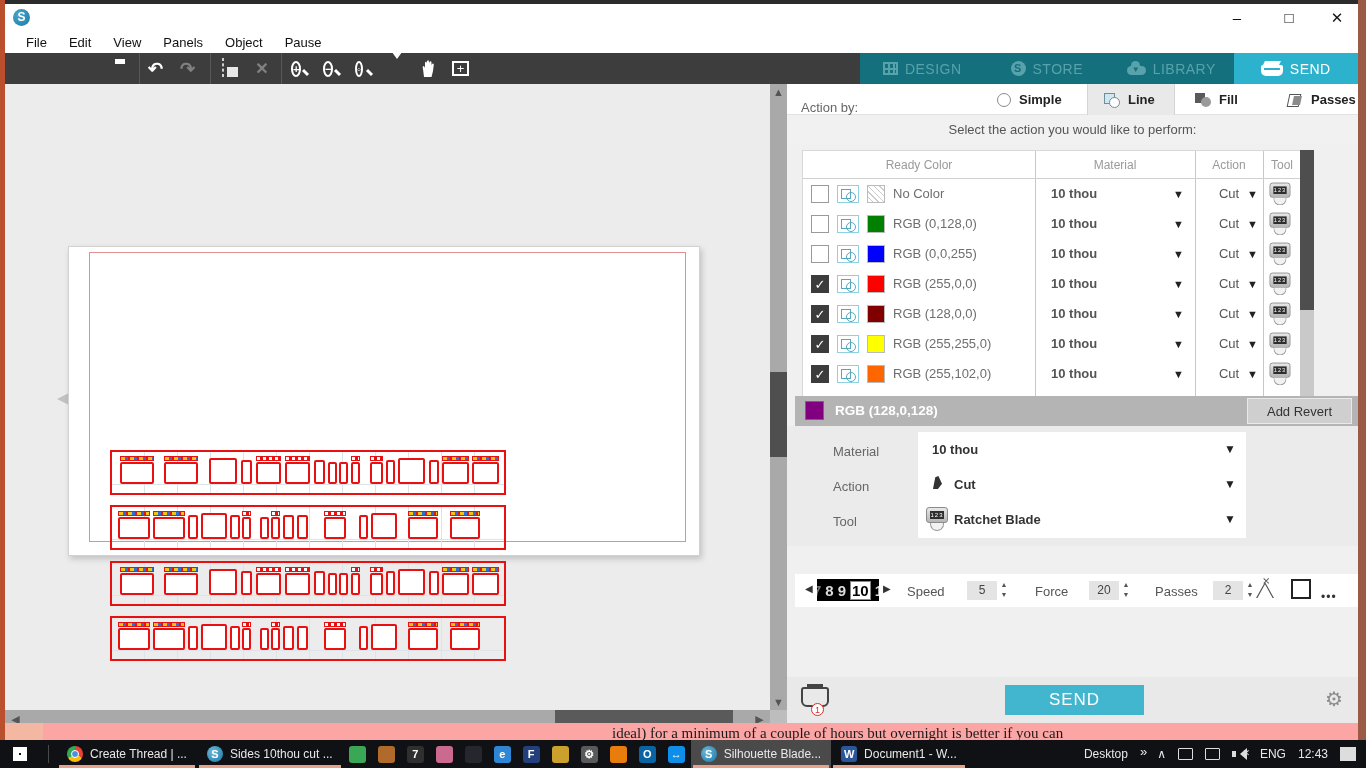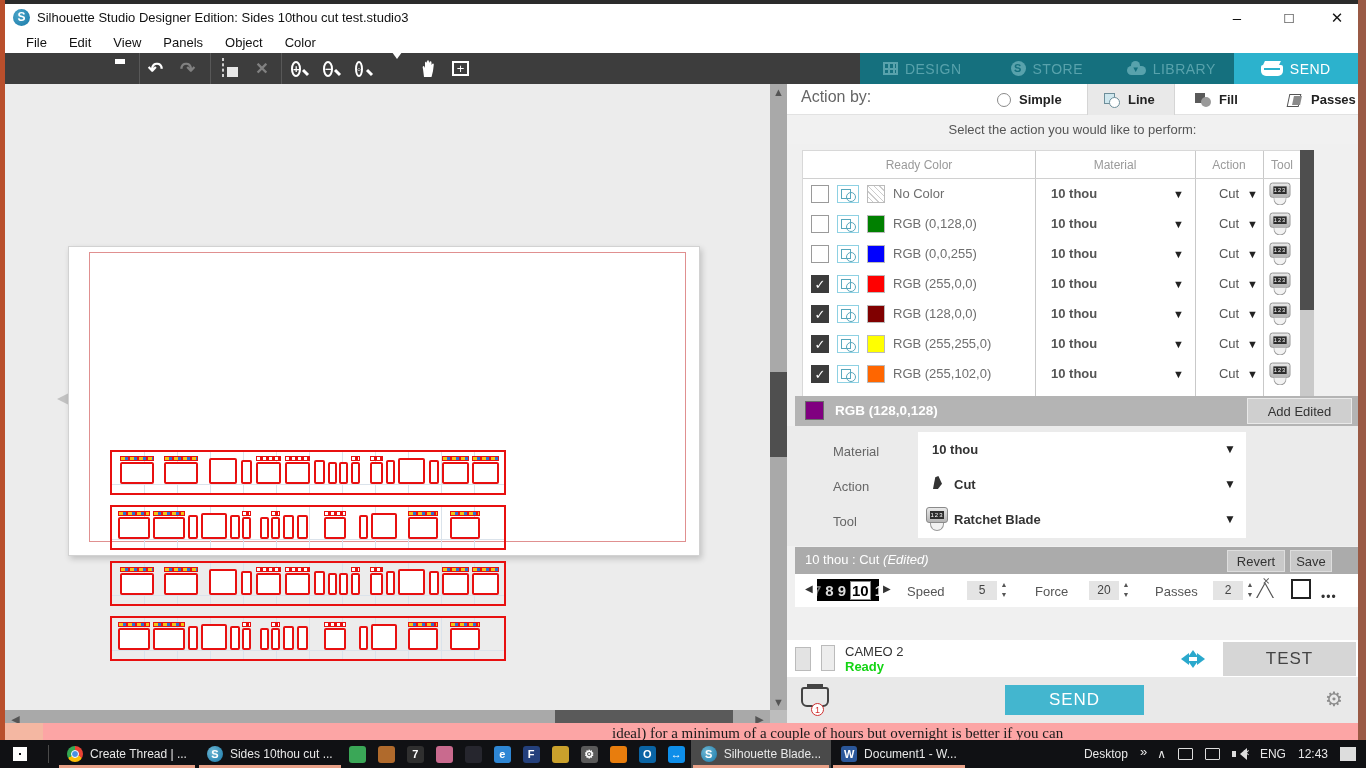--- a/index.html
+++ b/index.html
@@ -79,21 +79,21 @@
   .vscroll { left:765px; top:80px; width:17px; height:626px; background:#a9a9a9; }
   .vthumb { position:absolute; left:0; width:17px; background:#4f4f4f; }
   .sarrow { color:#555; font-size:11px; text-align:center; width:17px; position:absolute; }
   .hscroll { left:0; top:706px; width:765px; height:17px; background:#a9a9a9; }
   .hthumb { position:absolute; top:0; height:17px; background:#5a5a5a; }
   .corner { left:765px; top:706px; width:17px; height:17px; background:#bdbdbd; }
 
   
   .panel { left:782px; top:80px; width:571px; height:643px; background:#f0f0f0; }
   .moderow { position:absolute; left:0; top:0; width:571px; height:31px; background:#fff; border-bottom:1px solid #e2e2e2; }
-  .actionby { position:absolute; left:14px; top:4px; font-size:16px; color:#666; }
+  .actionby { position:absolute; left:14px; top:16px; font-size:13px; color:#666; }
   .mode { position:absolute; top:0; height:31px; display:flex; align-items:center; gap:8px; font-size:13px; font-weight:bold; color:#222; }
   .radio { width:14px; height:14px; border:1px solid #8a8a8a; border-radius:50%; background:#fff; }
   .mode.sel { background:#e9e9e9; border-left:1px solid #d5d5d5; border-right:1px solid #d5d5d5; }
   .lineic { width:16px; height:14px; position:relative; }
   .lineic::before { content:""; position:absolute; left:0; top:0; width:9px; height:9px; border:1px solid #6d8e9a; background:#cfe7ee; }
   .lineic::after { content:""; position:absolute; left:5px; top:4px; width:9px; height:9px; border:1px solid #6d8e9a; border-radius:50%; background:#fff; }
   .fillic { width:16px; height:14px; position:relative; }
   .fillic::before { content:""; position:absolute; left:0; top:0; width:10px; height:10px; background:#5a5a5a; }
   .fillic::after { content:""; position:absolute; left:6px; top:4px; width:10px; height:10px; border-radius:50%; background:#9a9a9a; }
   .layeric { width:16px; height:14px; position:relative; }
@@ -206,33 +206,32 @@
 
 <div class="screen">
 
   <div class="abs behind-left"></div>
   <div class="abs behind-right"></div>
 
   <div class="abs app">
 
     <div class="abs titlebar">
       <div class="abs logo">S</div>
-      <div class="abs title-text">Silhouette Studio Designer Edition: Sides 10thou cut test.studio3</div>
       <div class="abs winbtn" style="left:1210px">–</div>
       <div class="abs winbtn" style="left:1262px">□</div>
       <div class="abs winbtn" style="left:1310px">✕</div>
     </div>
 
     <div class="abs menubar" id="menubar">
         <div class="menu-item">File</div>
         <div class="menu-item">Edit</div>
         <div class="menu-item">View</div>
         <div class="menu-item">Panels</div>
         <div class="menu-item">Object</div>
-        <div class="menu-item">Color</div>
+        <div class="menu-item">Pause</div>
       </div>
 
     <div class="abs toolbar">
       <div class="tgroup">
         <span class="ticon"><span class="i-doc"></span></span>
         <span class="ticon"><span class="i-folder"></span></span>
         <span class="ticon"><span class="i-save"></span></span>
         <span class="ticon"><span class="i-print"></span></span>
       </div>
       <div class="tgroup">
@@ -539,21 +538,21 @@
       </div>
       <div class="tscroll">
         <div class="sarrow" style="top:1px; width:14px; color:#999">▲</div>
         <div class="tthumb"></div>
         <div class="sarrow" style="bottom:1px; width:14px; color:#777">▼</div>
       </div>
 
       <div class="selbar">
         <div class="swsel" id="selswatch" style="background: rgb(128, 0, 128);"></div>
         <div class="sellabel">RGB (128,0,128)</div>
-        <div class="addpause">Add Edited</div>
+        <div class="addpause">Add Revert</div>
       </div>
 
       <div class="cfg">
         <div class="lab" style="top:18px">Material</div>
         <div class="lab" style="top:53px">Action</div>
         <div class="lab" style="top:88px">Tool</div>
         <div class="ddblock">
           <div class="ddrow">
             <span class="ddtext">10 thou</span>
             <span class="dda">▼</span>
@@ -568,25 +567,20 @@
               <span class="b-top"></span>
                 <span class="b-win">123</span>
                 <span class="b-cap"></span>
             </span>
             <span class="ddtext" style="left:36px">Ratchet Blade</span>
             <span class="dda">▼</span>
           </div>
         </div>
       </div>
 
-      <div class="setbar">
-        <div class="stitle"><span>10 thou : Cut </span><span class="sedited">(Edited)</span></div>
-        <div class="sbtn" style="left:432px; width:58px">Revert</div>
-        <div class="sbtn" style="left:495px; width:42px">Save</div>
-      </div>
 
       <div class="controls">
         <span class="dialarrow" style="left:10px">◀</span>
         <span class="dial" id="dial">
             <span class="faded">7</span>
             <span>8</span>
             <span>9</span>
             <span class="seldig">10</span>
             <span>1</span>
           </span>
@@ -602,32 +596,20 @@
 
         <span class="ctl-lab" style="left:360px">Passes</span>
         <span class="ctl-box" style="left:418px">2</span>
         <span class="spin" style="left:450px; left:450px">▲<br>▼</span>
 
         <span class="tri-tool"></span>
         <span class="sq-tool"></span>
         <span class="dots">•••</span>
       </div>
 
-      <div class="devrow">
-        <span class="devart"></span>
-        <span class="devname">CAMEO 2</span>
-        <span class="devstatus">Ready</span>
-        <span class="dpad">
-          <span class="dp l"></span>
-          <span class="dp u"></span>
-          <span class="dp d"></span>
-          <span class="dp r"></span>
-        </span>
-        <span class="testbtn">TEST</span>
-      </div>
 
       <div class="panelfoot">
         <span class="cutter"></span>
         <span class="badge1">1</span>
         <span class="sendbtn">SEND</span>
         <span class="gear">⚙</span>
       </div>
     </div>
   </div>
 

